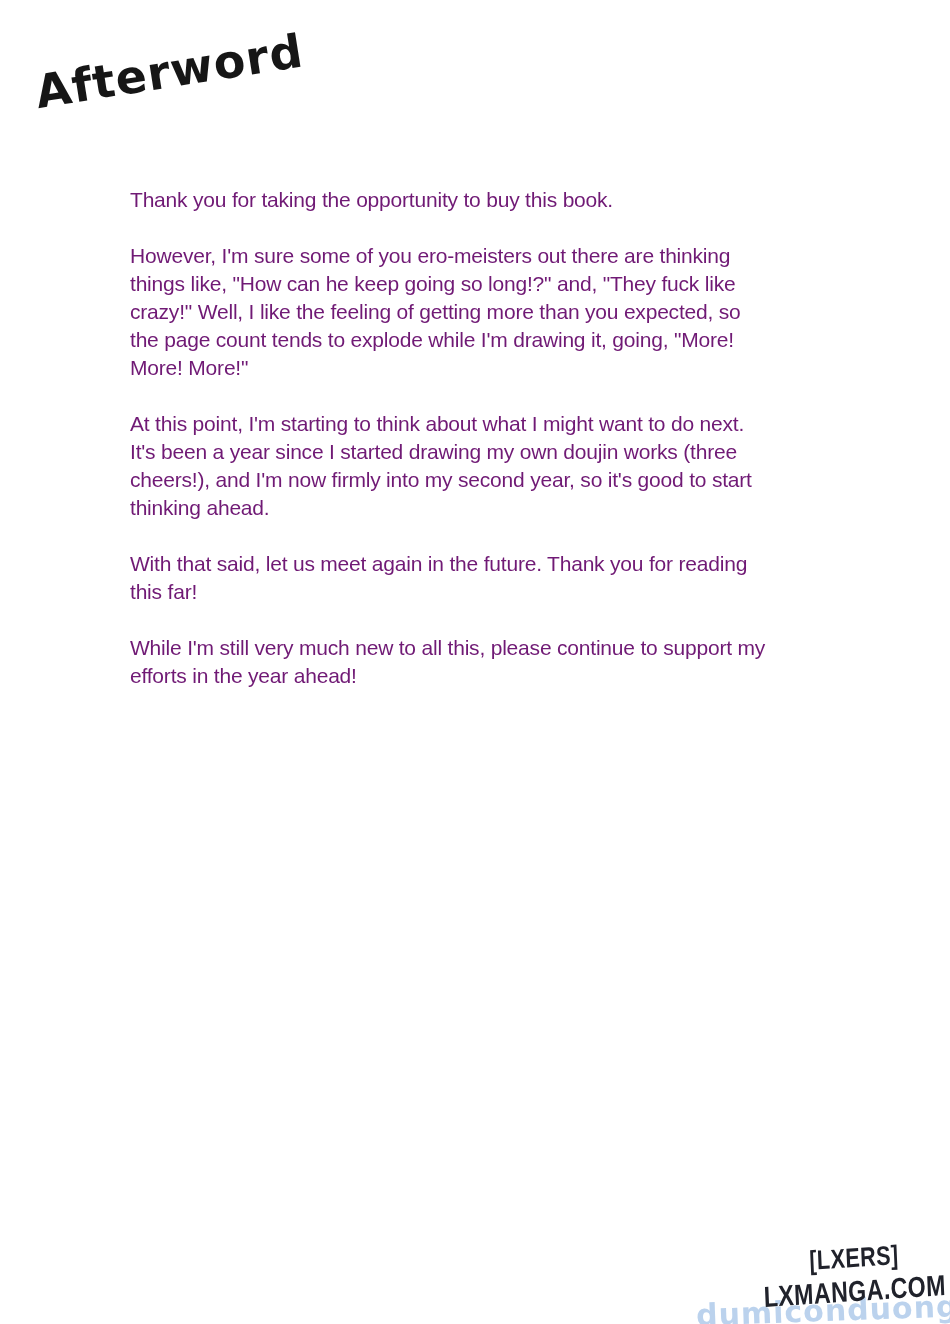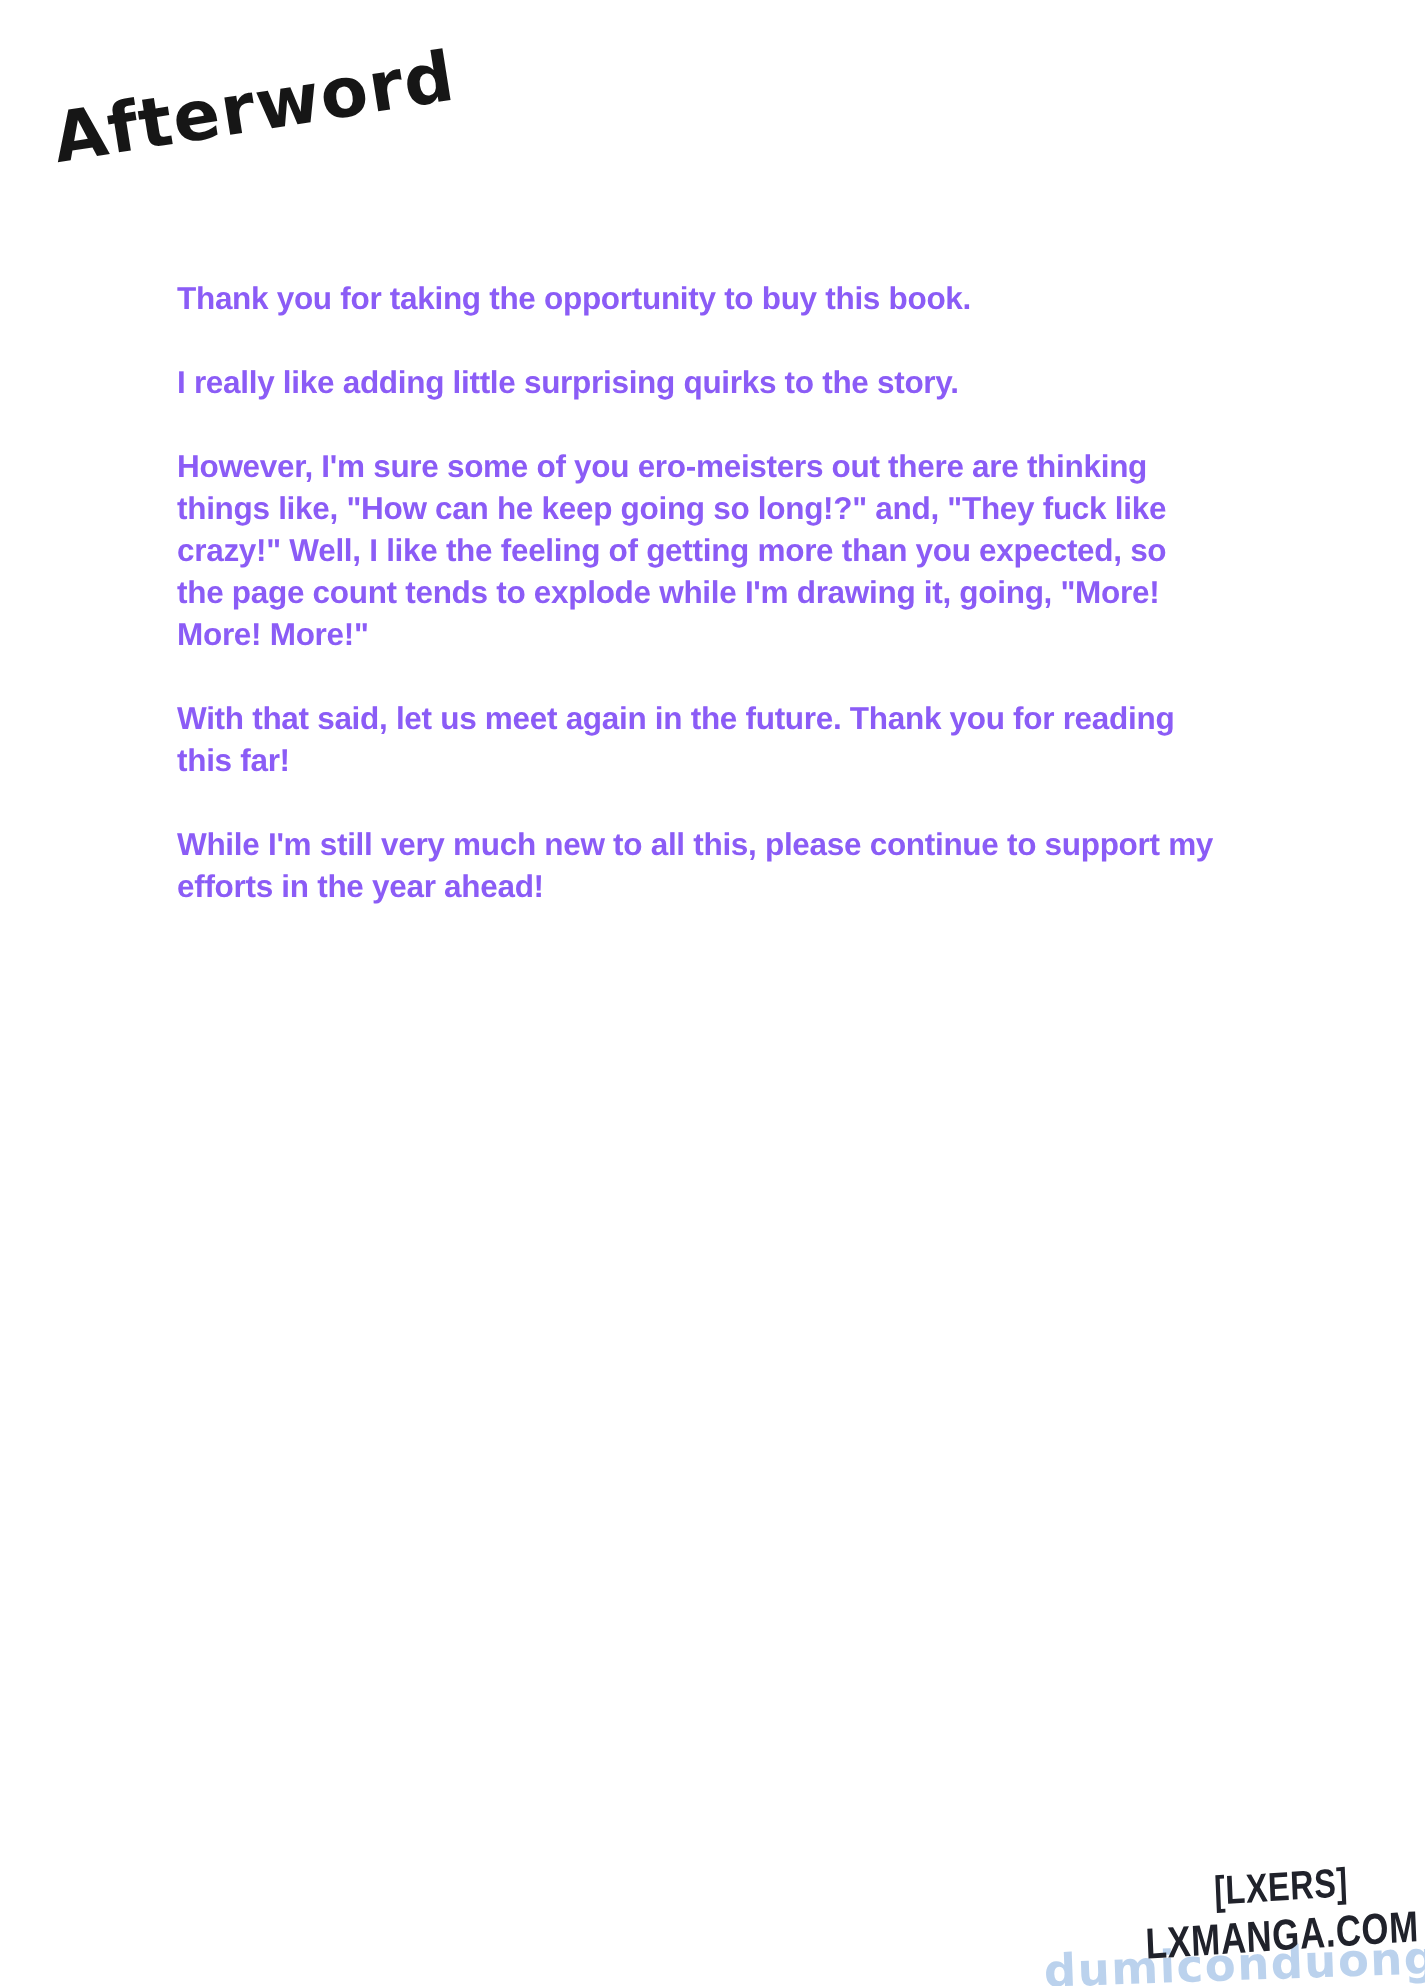--- a/index.html
+++ b/index.html
@@ -25,28 +25,27 @@
     font-size: 46px;
     line-height: 1.15;
     letter-spacing: 1px;
     color: #161616;
     transform: rotate(-9deg);
     transform-origin: left bottom;
     white-space: nowrap;
   }
   .body-text {
     position: absolute;
-    left: 118px;
+    left: 130px;
     top: 186px;
     width: 740px;
-    color: #8b5cf6;
+    color: #701a75;
     font-size: 21px;
     line-height: 28px;
     letter-spacing: -0.2px;
-    font-weight: bold;
   }
   .body-text p {
     margin: 28px 0 0 0;
     white-space: pre-line;
   }
   .body-text p:first-child {
     margin-top: 0;
   }
   .watermark {
     position: absolute;
@@ -96,26 +95,29 @@
 </style>
 </head>
 <body>
 
 <div class="page">
 
   <h1 class="title">Afterword</h1>
 
   <div class="body-text">
     <p>Thank you for taking the opportunity to buy this book.</p>
-    <p>I really like adding little surprising quirks to the story.</p>
     <p>However, I'm sure some of you ero-meisters out there are thinking
 things like, "How can he keep going so long!?" and, "They fuck like
 crazy!" Well, I like the feeling of getting more than you expected, so
 the page count tends to explode while I'm drawing it, going, "More!
 More! More!"</p>
+    <p>At this point, I'm starting to think about what I might want to do next.
+It's been a year since I started drawing my own doujin works (three
+cheers!), and I'm now firmly into my second year, so it's good to start
+thinking ahead.</p>
     <p>With that said, let us meet again in the future. Thank you for reading
 this far!</p>
     <p>While I'm still very much new to all this, please continue to support my
 efforts in the year ahead!</p>
   </div>
 
   <div class="watermark">
     <div class="wm-overlay">dumiconduong</div>
     <div class="wm-label">[LXERS]</div>
     <div class="wm-site">LXMANGA.COM</div>

